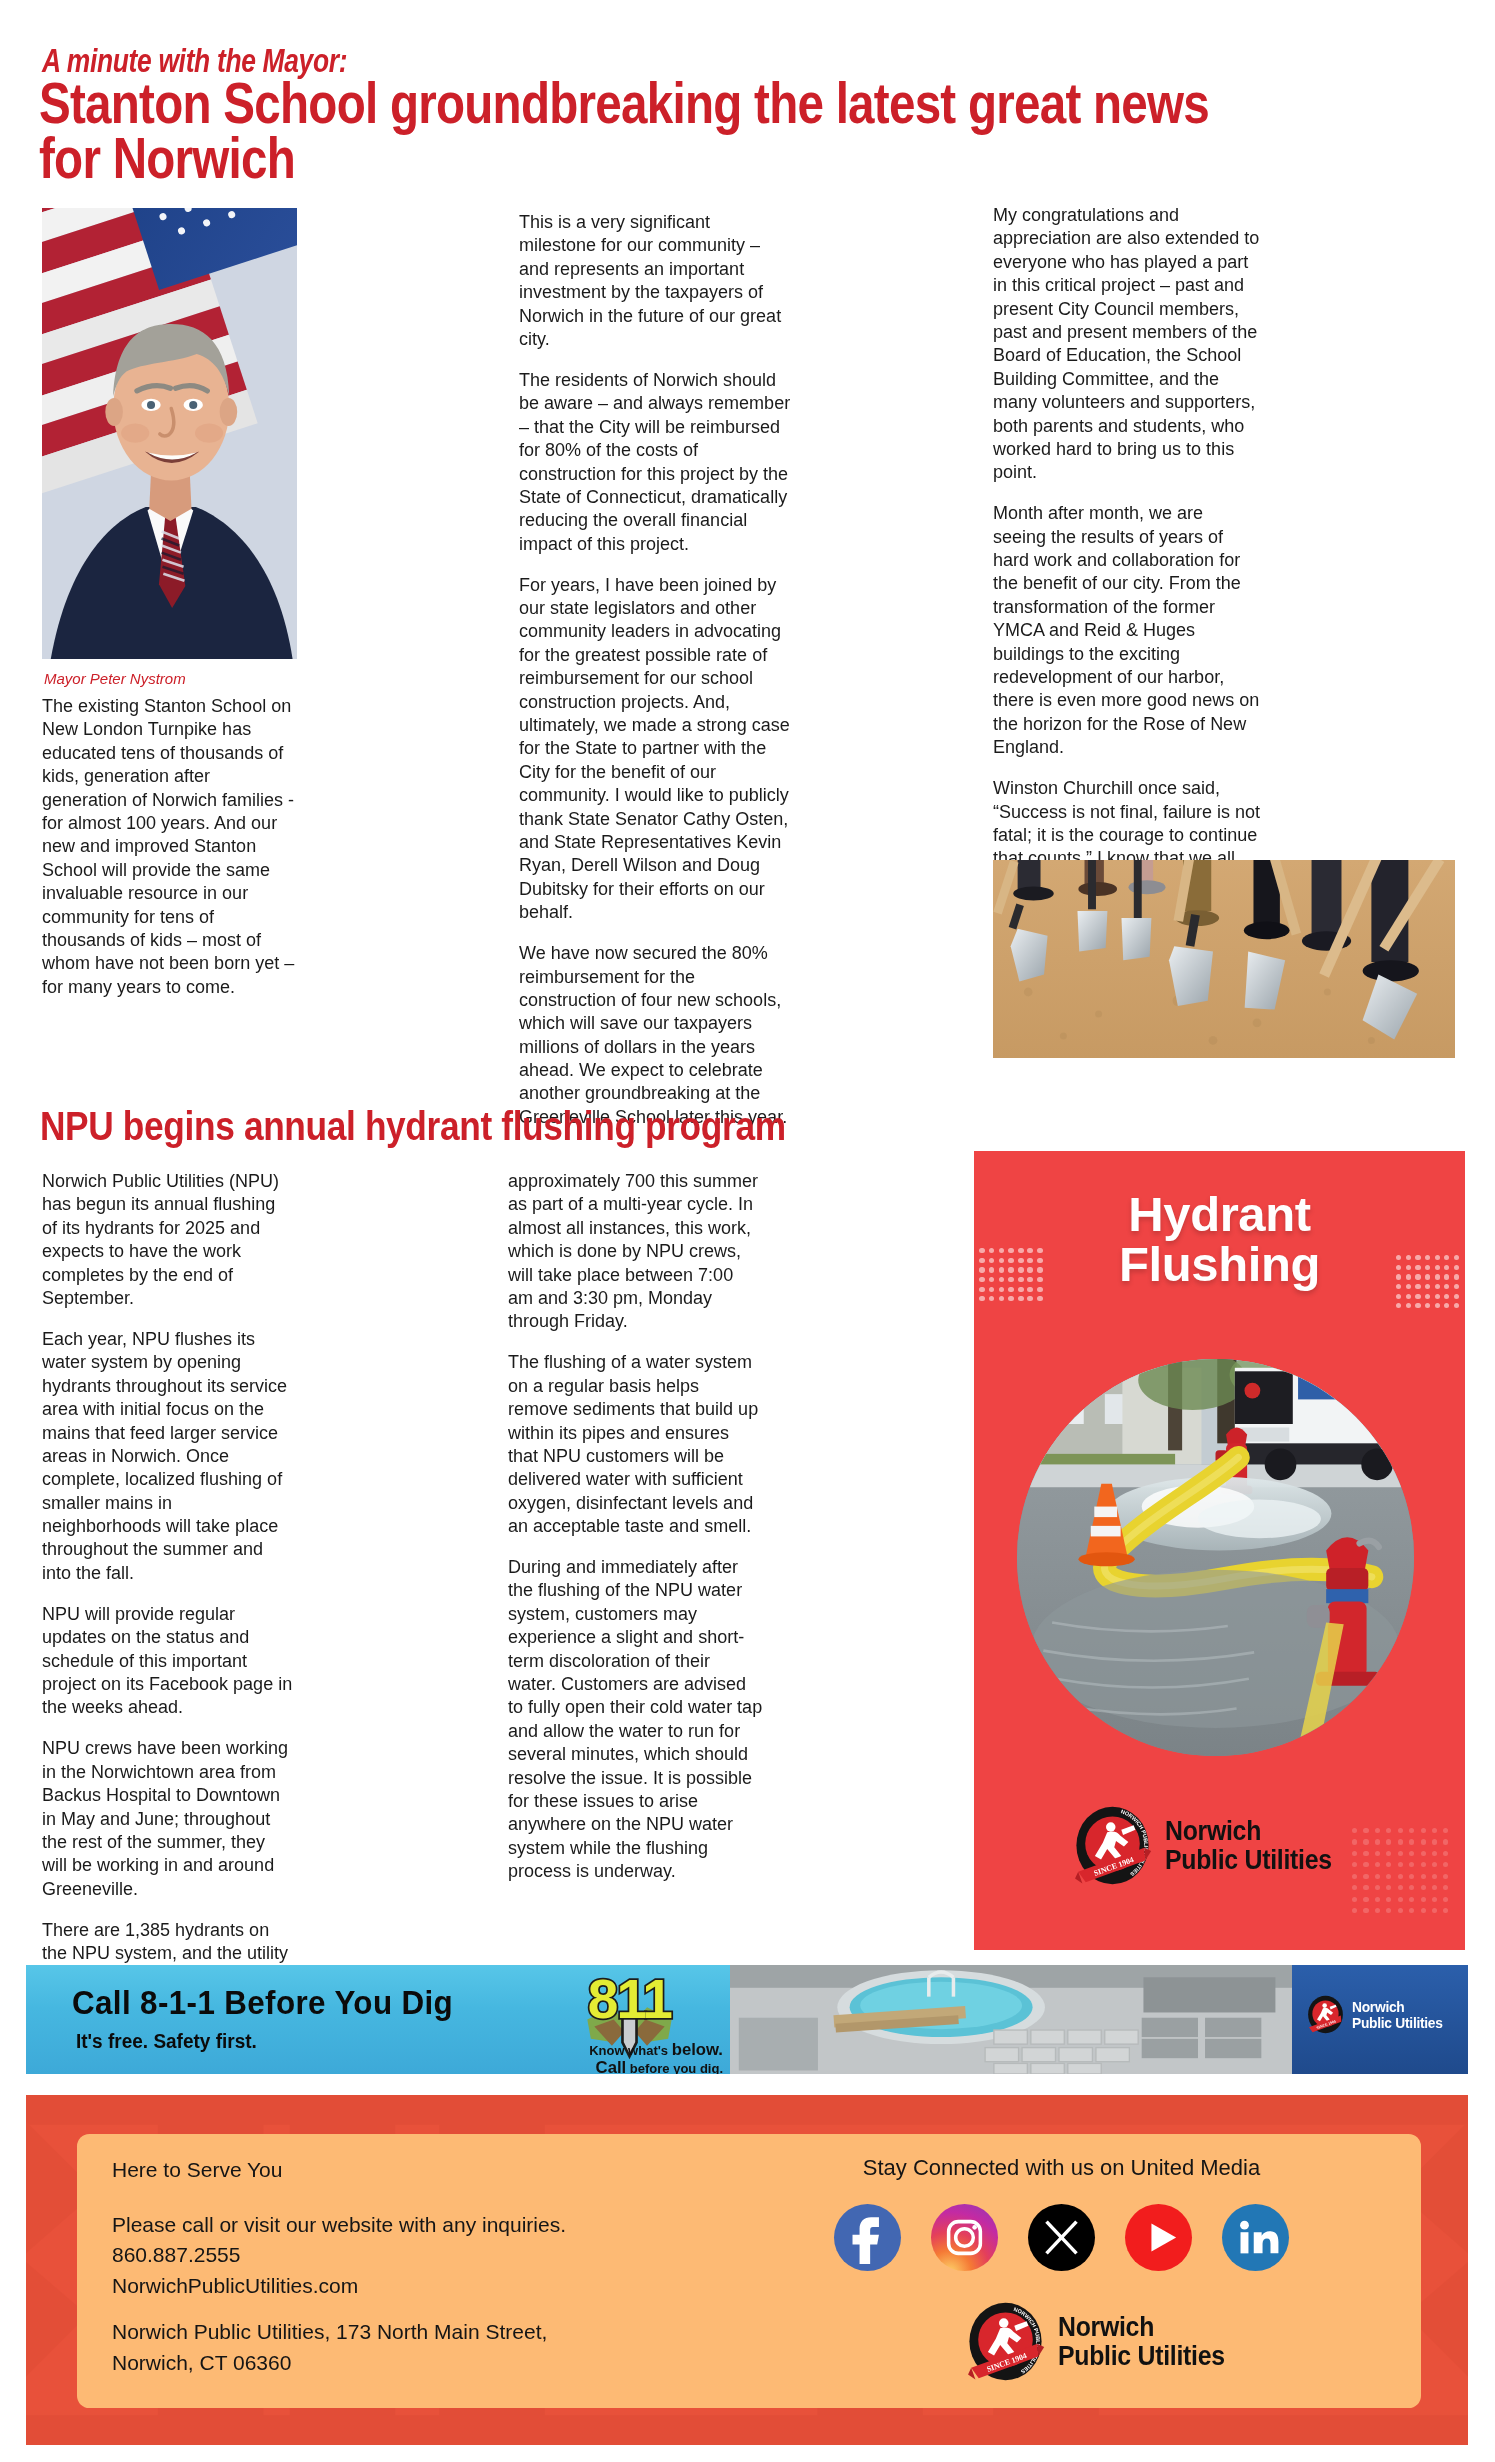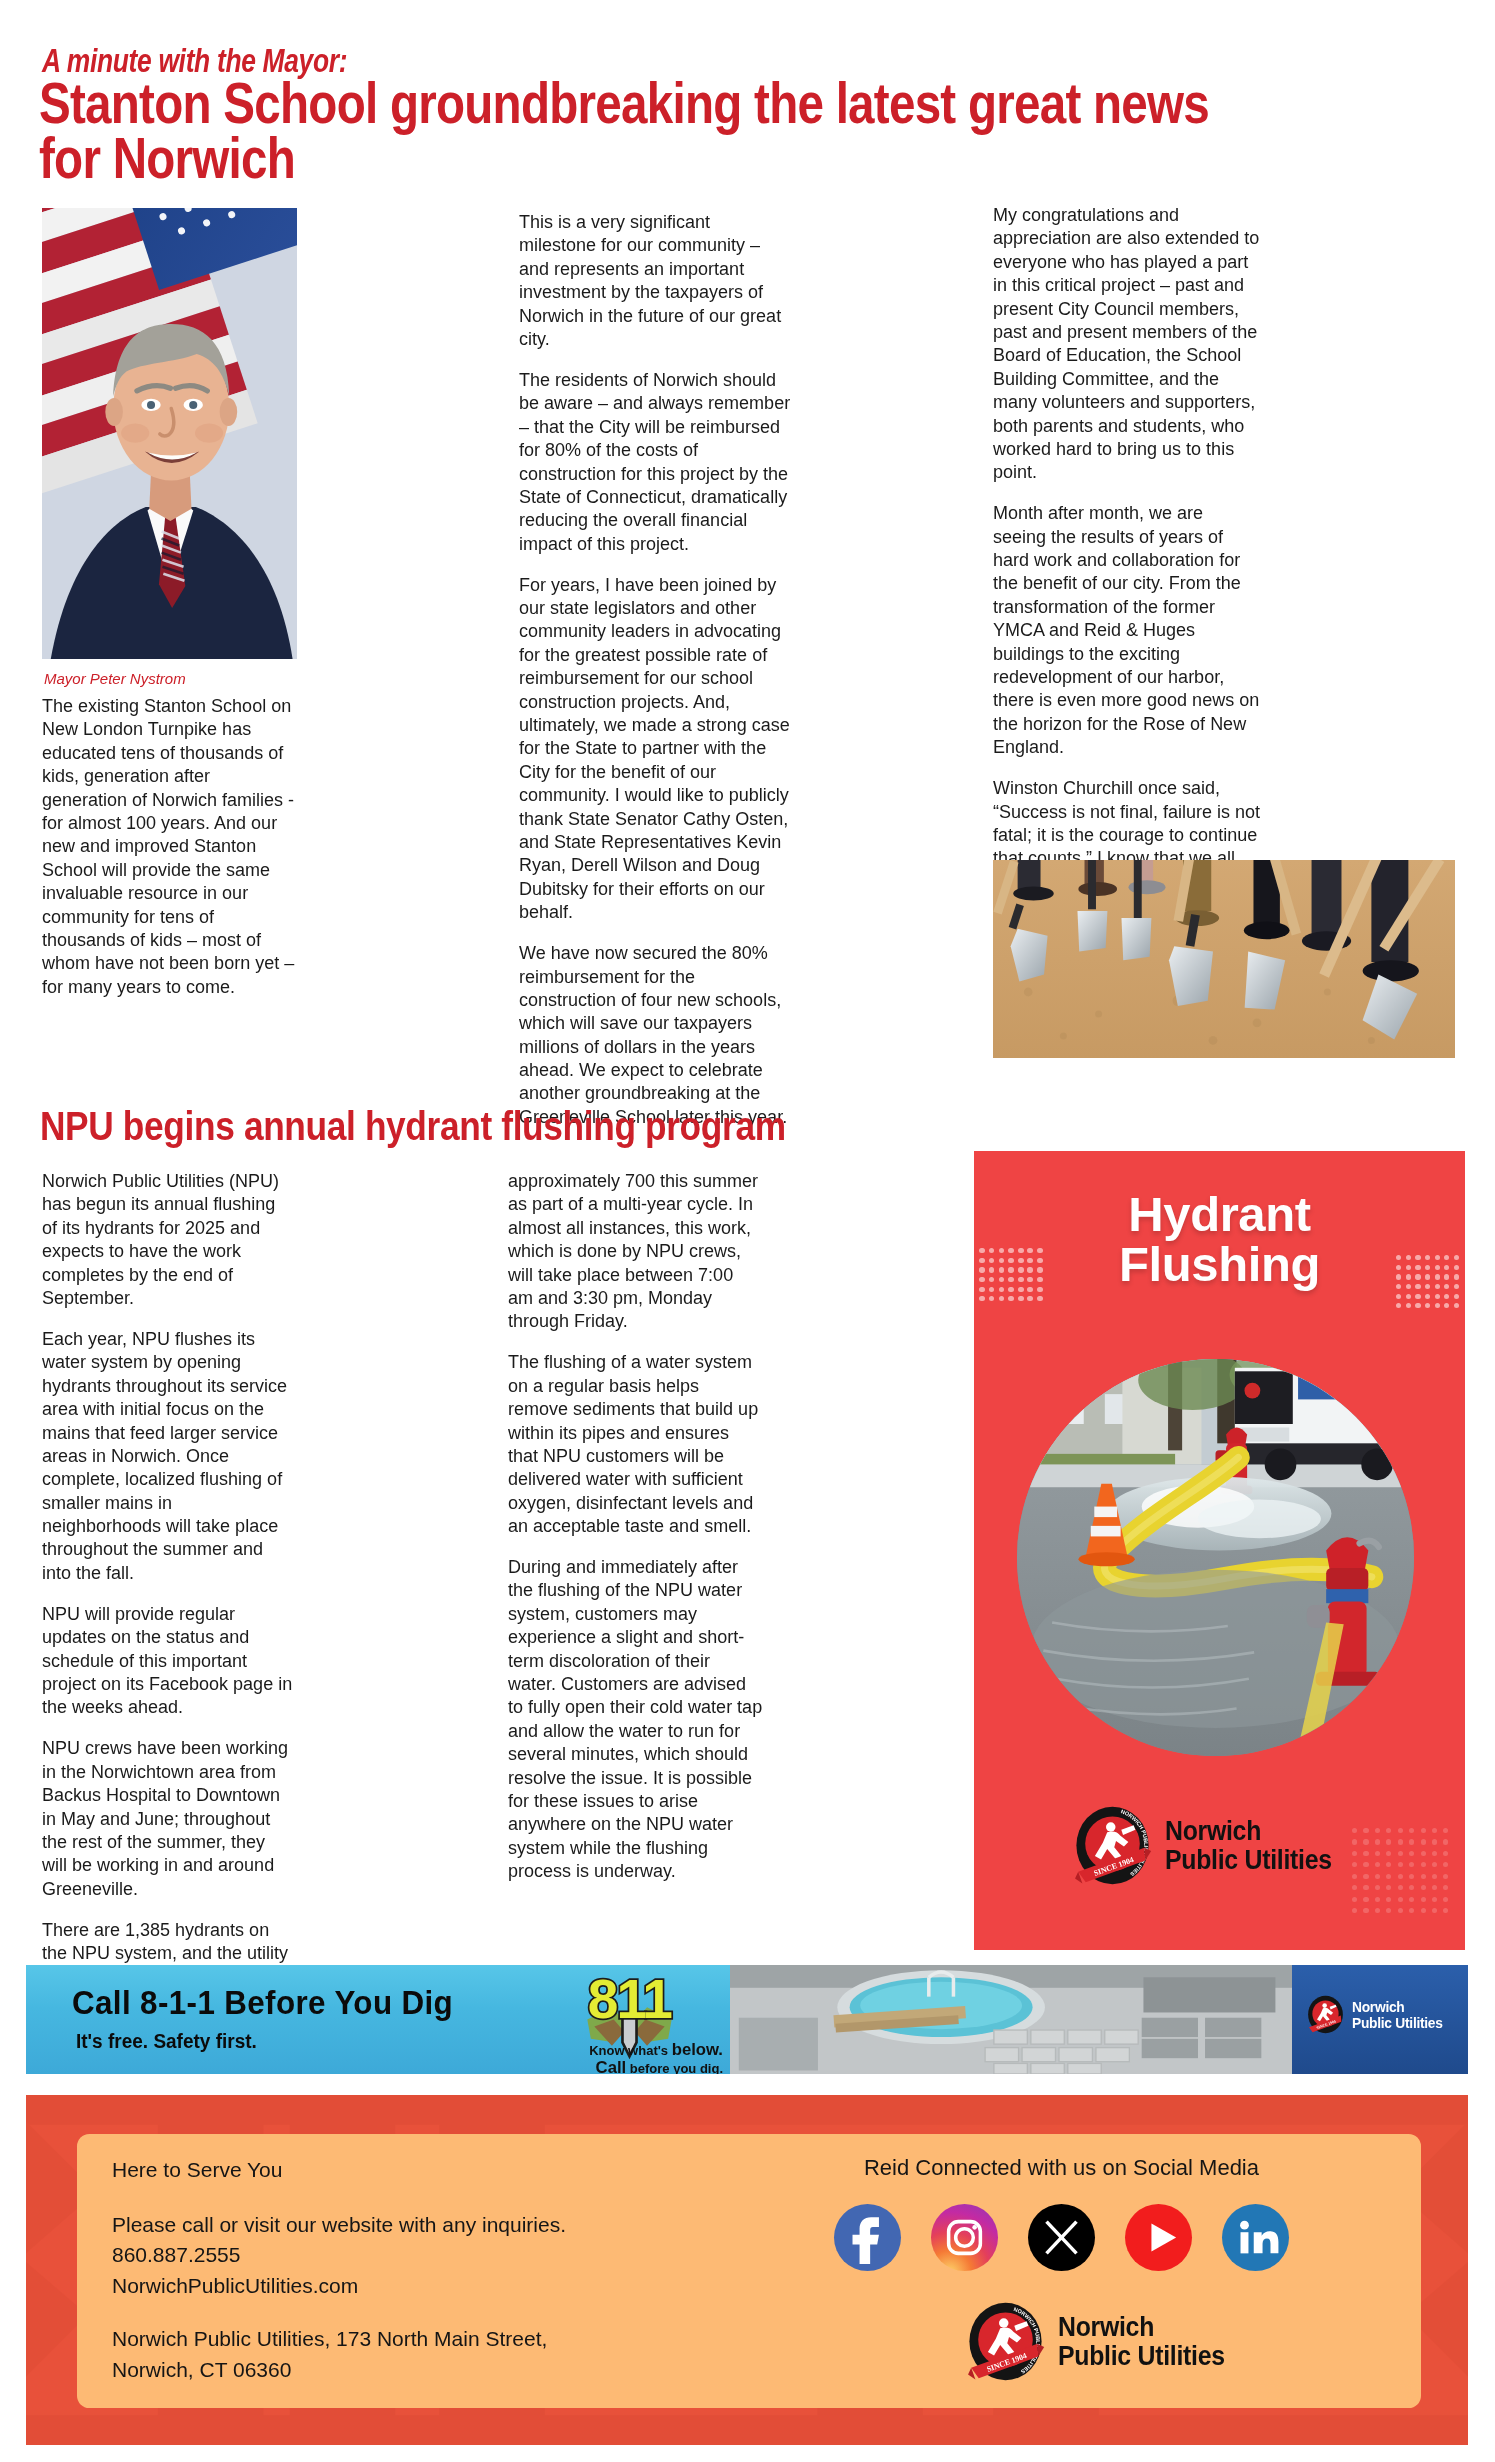--- a/index.html
+++ b/index.html
@@ -137,21 +137,21 @@
     position:absolute;left:26px;top:2095px;width:1442px;height:350px;
     background:#e8513a;overflow:hidden;
   }
   .footer-tex{position:absolute;inset:0;opacity:.22;}
   .footer-card{
     position:absolute;left:51px;top:39px;width:1344px;height:274px;
     background:#fdba74;border-radius:12.3px;
   }
   .f-left{position:absolute;left:35px;top:21px;width:616px;font-size:21px;line-height:1.45;color:#151515;}
   .f-left .f-h{margin-bottom:24.6px;}
-  .f-left .f-blk{margin-bottom:23px;}
+  .f-left .f-blk{margin-bottom:16px;}
   .f-social-title{
     position:absolute;left:668px;top:21px;width:633px;text-align:center;
     font-size:22px;color:#151515;
   }
   .f-icons{
     position:absolute;left:668px;top:70px;width:633px;
     display:flex;justify-content:center;gap:30px;
   }
   .sicon{width:67px;height:67px;border-radius:50%;position:relative;overflow:hidden;}
   .si-fb{background:#4267b2;}
@@ -795,21 +795,21 @@
           <div>Please call or visit our website with any inquiries.</div>
           <div>860.887.2555</div>
           <div>NorwichPublicUtilities.com</div>
         </div>
         <div>
           <div>Norwich Public Utilities, 173 North Main Street,</div>
           <div>Norwich, CT 06360</div>
         </div>
       </div>
 
-      <div class="f-social-title">Reid Connected with us on Social Media</div>
+      <div class="f-social-title">Stay Connected with us on United Media</div>
 
       <div class="f-icons">
         <div class="sicon si-fb">
           <svg width="67" height="67" viewBox="0 0 76 76">
               <path d="M44 26h7v-11h-9c-8 0-13 5-13 13v7h-8v11h8v22h12V46h8l2-11h-10v-5c0-3 1-4 3-4z" fill="#fff"></path>
             </svg>
         </div>
         <div class="sicon si-ig">
           <svg width="67" height="67" viewBox="0 0 76 76">
             <rect x="20" y="20" width="36" height="36" rx="11" fill="none" stroke="#fff" stroke-width="4"></rect>

